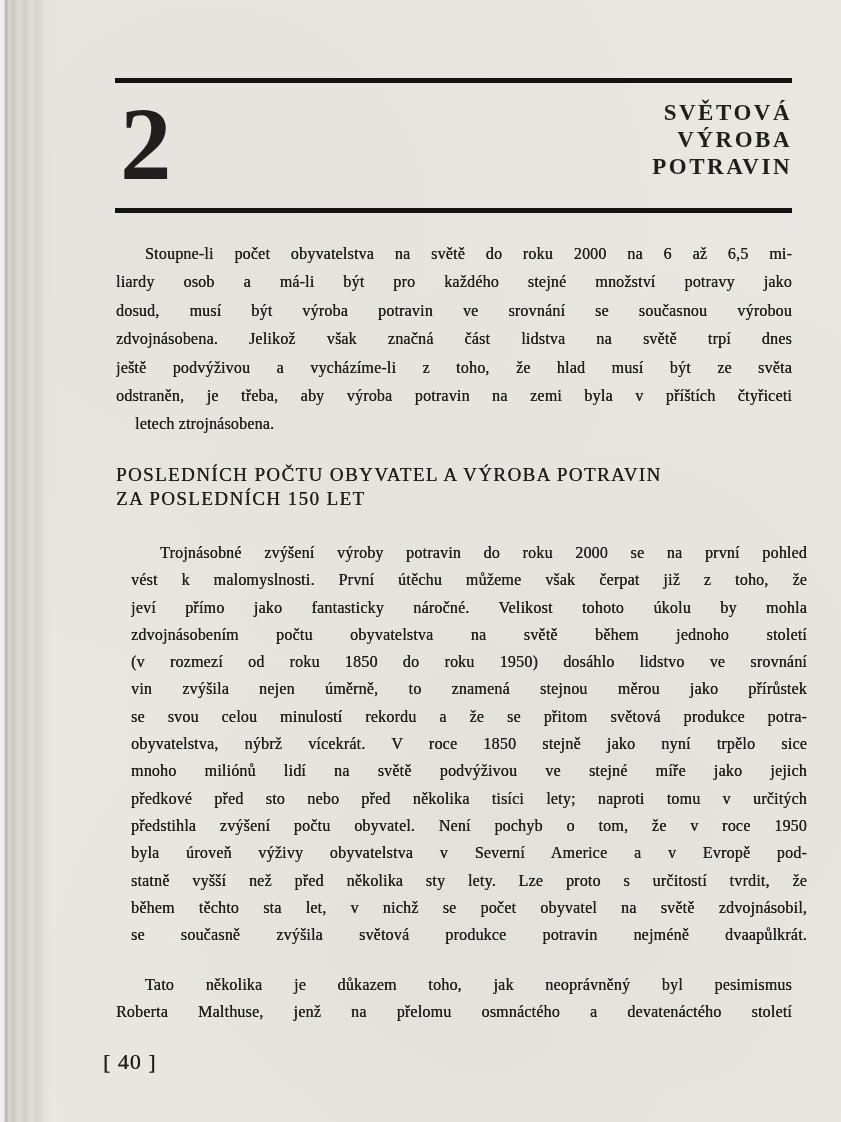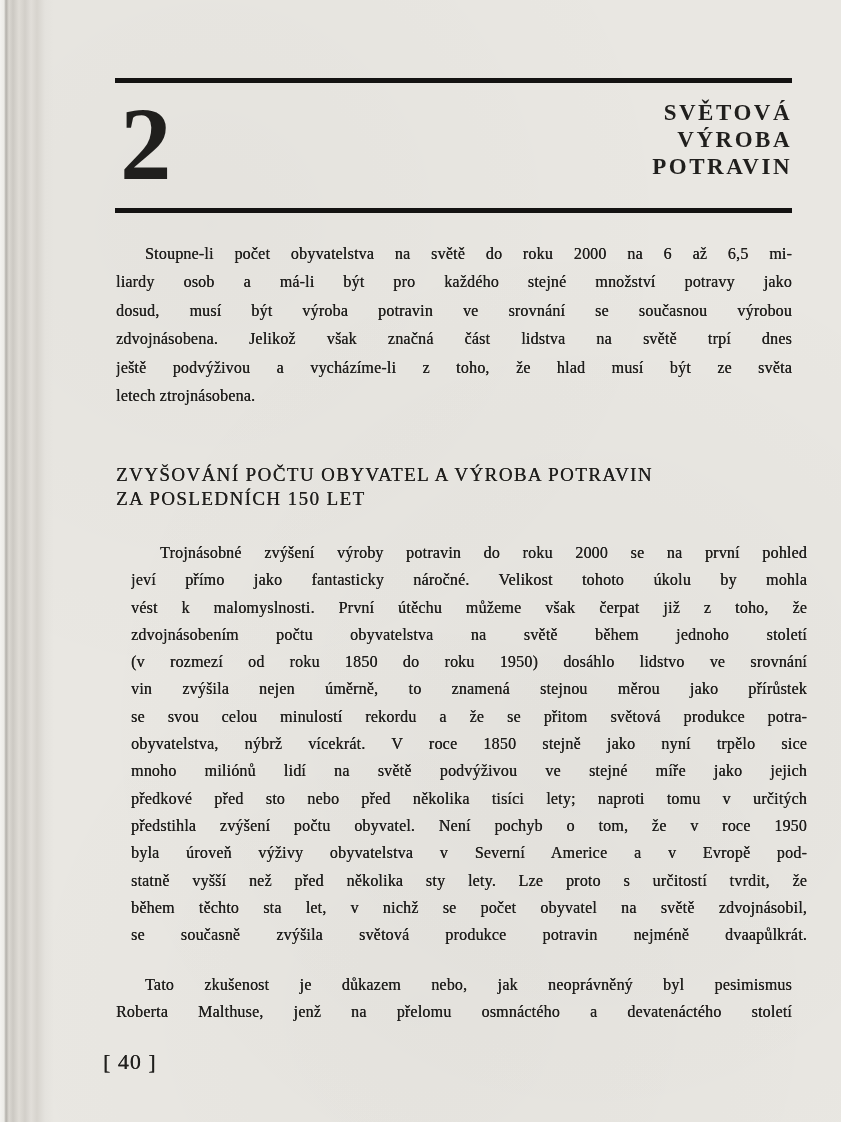--- a/index.html
+++ b/index.html
@@ -43,21 +43,21 @@
   .para{
     position:absolute;left:116px;width:676px;
     font-size:16px;letter-spacing:0.2px;
     text-shadow:0.25px 0 0 currentColor;
   }
   .para .tline{
     text-align:justify;text-align-last:justify;
     overflow:hidden;white-space:nowrap;
   }
   .para .tline{white-space:normal;}
-  .para .tline-end{text-align-last:left;}
+  .para .tline-end{text-align-last:left;margin-left:19px;}
   .para-indent .tline:first-child{text-indent:29px;}
   .para1{top:240px;line-height:28.4px;}
   .para1 .tline{height:28.4px;}
   .para2{top:539px;line-height:27.3px;margin-left:15px;}
   .para2 .tline{height:27.3px;}
   .para3{top:971px;line-height:27.3px;}
   .para3 .tline{height:27.3px;}
   .section-heading{
     position:absolute;left:116px;top:463px;width:676px;
     font-size:19px;line-height:24px;letter-spacing:1.4px;
@@ -86,45 +86,46 @@
   </div>
 
   <div class="rule rule-bottom"></div>
 
   <div class="para para1 para-indent">
       <div class="tline">Stoupne-li počet obyvatelstva na světě do roku 2000 na 6 až 6,5 mi-</div>
       <div class="tline">liardy osob a má-li být pro každého stejné množství potravy jako</div>
       <div class="tline">dosud, musí být výroba potravin ve srovnání se současnou výrobou</div>
       <div class="tline">zdvojnásobena. Jelikož však značná část lidstva na světě trpí dnes</div>
       <div class="tline">ještě podvýživou a vycházíme-li z toho, že hlad musí být ze světa</div>
+      <div class="tline">odstraněn, je třeba, aby výroba potravin na zemi byla v příštích čtyřiceti</div>
       <div class="tline tline-end">letech ztrojnásobena.</div>
     </div>
 
   <div class="section-heading">
-    <div>ZVYŠOVÁNÍ POČTU OBYVATEL A VÝROBA POTRAVIN</div>
+    <div>POSLEDNÍCH POČTU OBYVATEL A VÝROBA POTRAVIN</div>
     <div>ZA POSLEDNÍCH 150 LET</div>
   </div>
 
   <div class="para para2 para-indent">
       <div class="tline">Trojnásobné zvýšení výroby potravin do roku 2000 se na první pohled</div>
+      <div class="tline">vést k malomyslnosti. První útěchu můžeme však čerpat již z toho, že</div>
       <div class="tline">jeví přímo jako fantasticky náročné. Velikost tohoto úkolu by mohla</div>
-      <div class="tline">vést k malomyslnosti. První útěchu můžeme však čerpat již z toho, že</div>
       <div class="tline">zdvojnásobením počtu obyvatelstva na světě během jednoho století</div>
       <div class="tline">(v rozmezí od roku 1850 do roku 1950) dosáhlo lidstvo ve srovnání</div>
       <div class="tline">vin zvýšila nejen úměrně, to znamená stejnou měrou jako přírůstek</div>
       <div class="tline">se svou celou minulostí rekordu a že se přitom světová produkce potra-</div>
       <div class="tline">obyvatelstva, nýbrž vícekrát. V roce 1850 stejně jako nyní trpělo sice</div>
       <div class="tline">mnoho miliónů lidí na světě podvýživou ve stejné míře jako jejich</div>
       <div class="tline">předkové před sto nebo před několika tisíci lety; naproti tomu v určitých</div>
       <div class="tline">předstihla zvýšení počtu obyvatel. Není pochyb o tom, že v roce 1950</div>
       <div class="tline">byla úroveň výživy obyvatelstva v Severní Americe a v Evropě pod-</div>
       <div class="tline">statně vyšší než před několika sty lety. Lze proto s určitostí tvrdit, že</div>
       <div class="tline">během těchto sta let, v nichž se počet obyvatel na světě zdvojnásobil,</div>
       <div class="tline">se současně zvýšila světová produkce potravin nejméně dvaapůlkrát.</div>
     </div>
 
   <div class="para para3 para-indent">
-      <div class="tline">Tato zkušenost je důkazem nebo, jak neoprávněný byl pesimismus</div>
+      <div class="tline">Tato několika je důkazem toho, jak neoprávněný byl pesimismus</div>
       <div class="tline">Roberta Malthuse, jenž na přelomu osmnáctého a devatenáctého století</div>
     </div>
 
   <div class="page-number">[ 40 ]</div>
 </div>
 
 </body></html>

